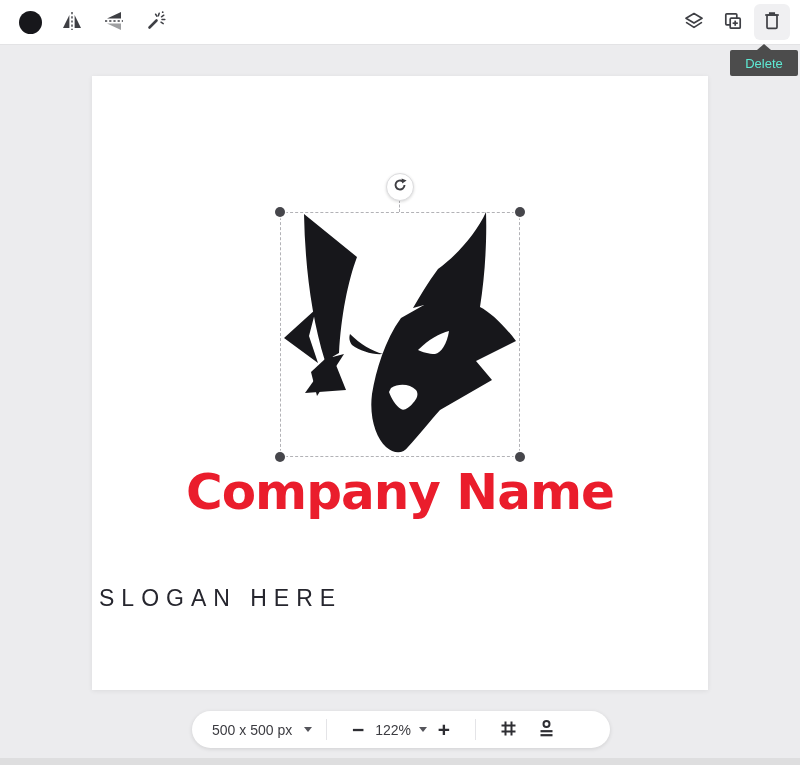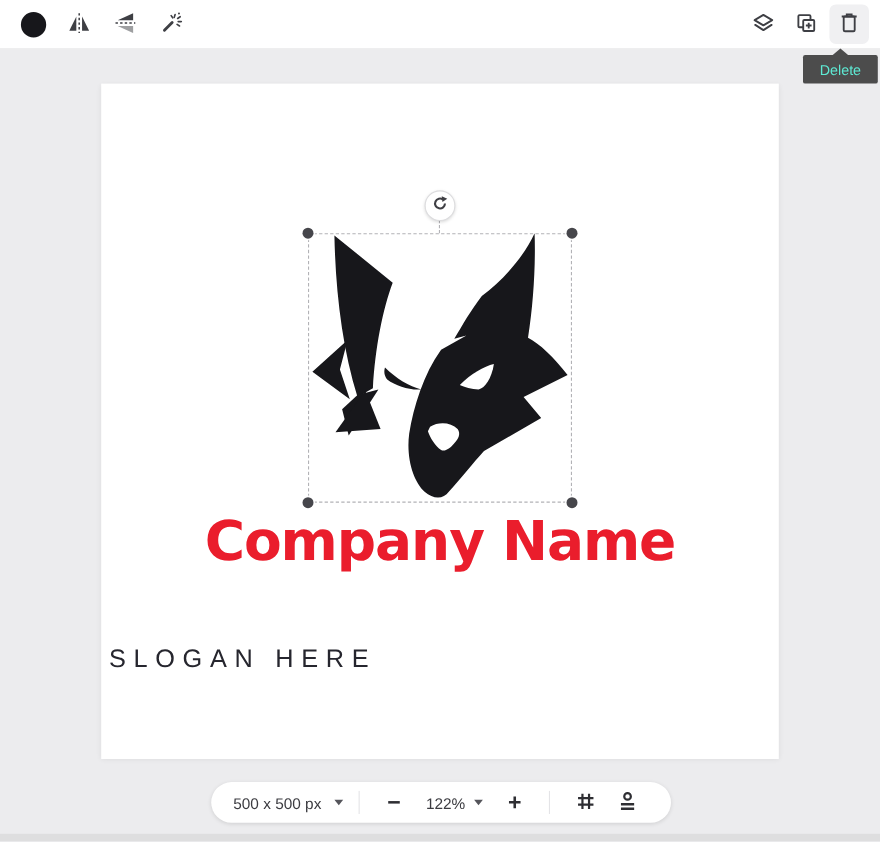--- a/index.html
+++ b/index.html
@@ -246,21 +246,21 @@
 <div class="company-name">Company Name</div>
 <div class="slogan">SLOGAN HERE</div>
 
 <div class="pill">
   <button class="ctl">
     <span class="label">500 x 500 px</span>
     <span class="caret"></span>
   </button>
   <span class="divider"></span>
   <button class="zoomer">−</button>
-  <button class="ctl" style="margin:0 12px;">
+  <button class="ctl" style="margin:0 0;">
     <span class="label">122%</span>
     <span class="caret" style="margin-left:8px;"></span>
   </button>
   <button class="zoomer">+</button>
   <span class="divider"></span>
   <button class="icon-ctl">
     <span>
       <svg width="21" height="21" viewBox="0 0 21 21" stroke="#2e2e33" stroke-width="2" fill="none">
         <line x1="7.5" y1="3.5" x2="7.5" y2="17.5"></line>
         <line x1="13.5" y1="3.5" x2="13.5" y2="17.5"></line>

